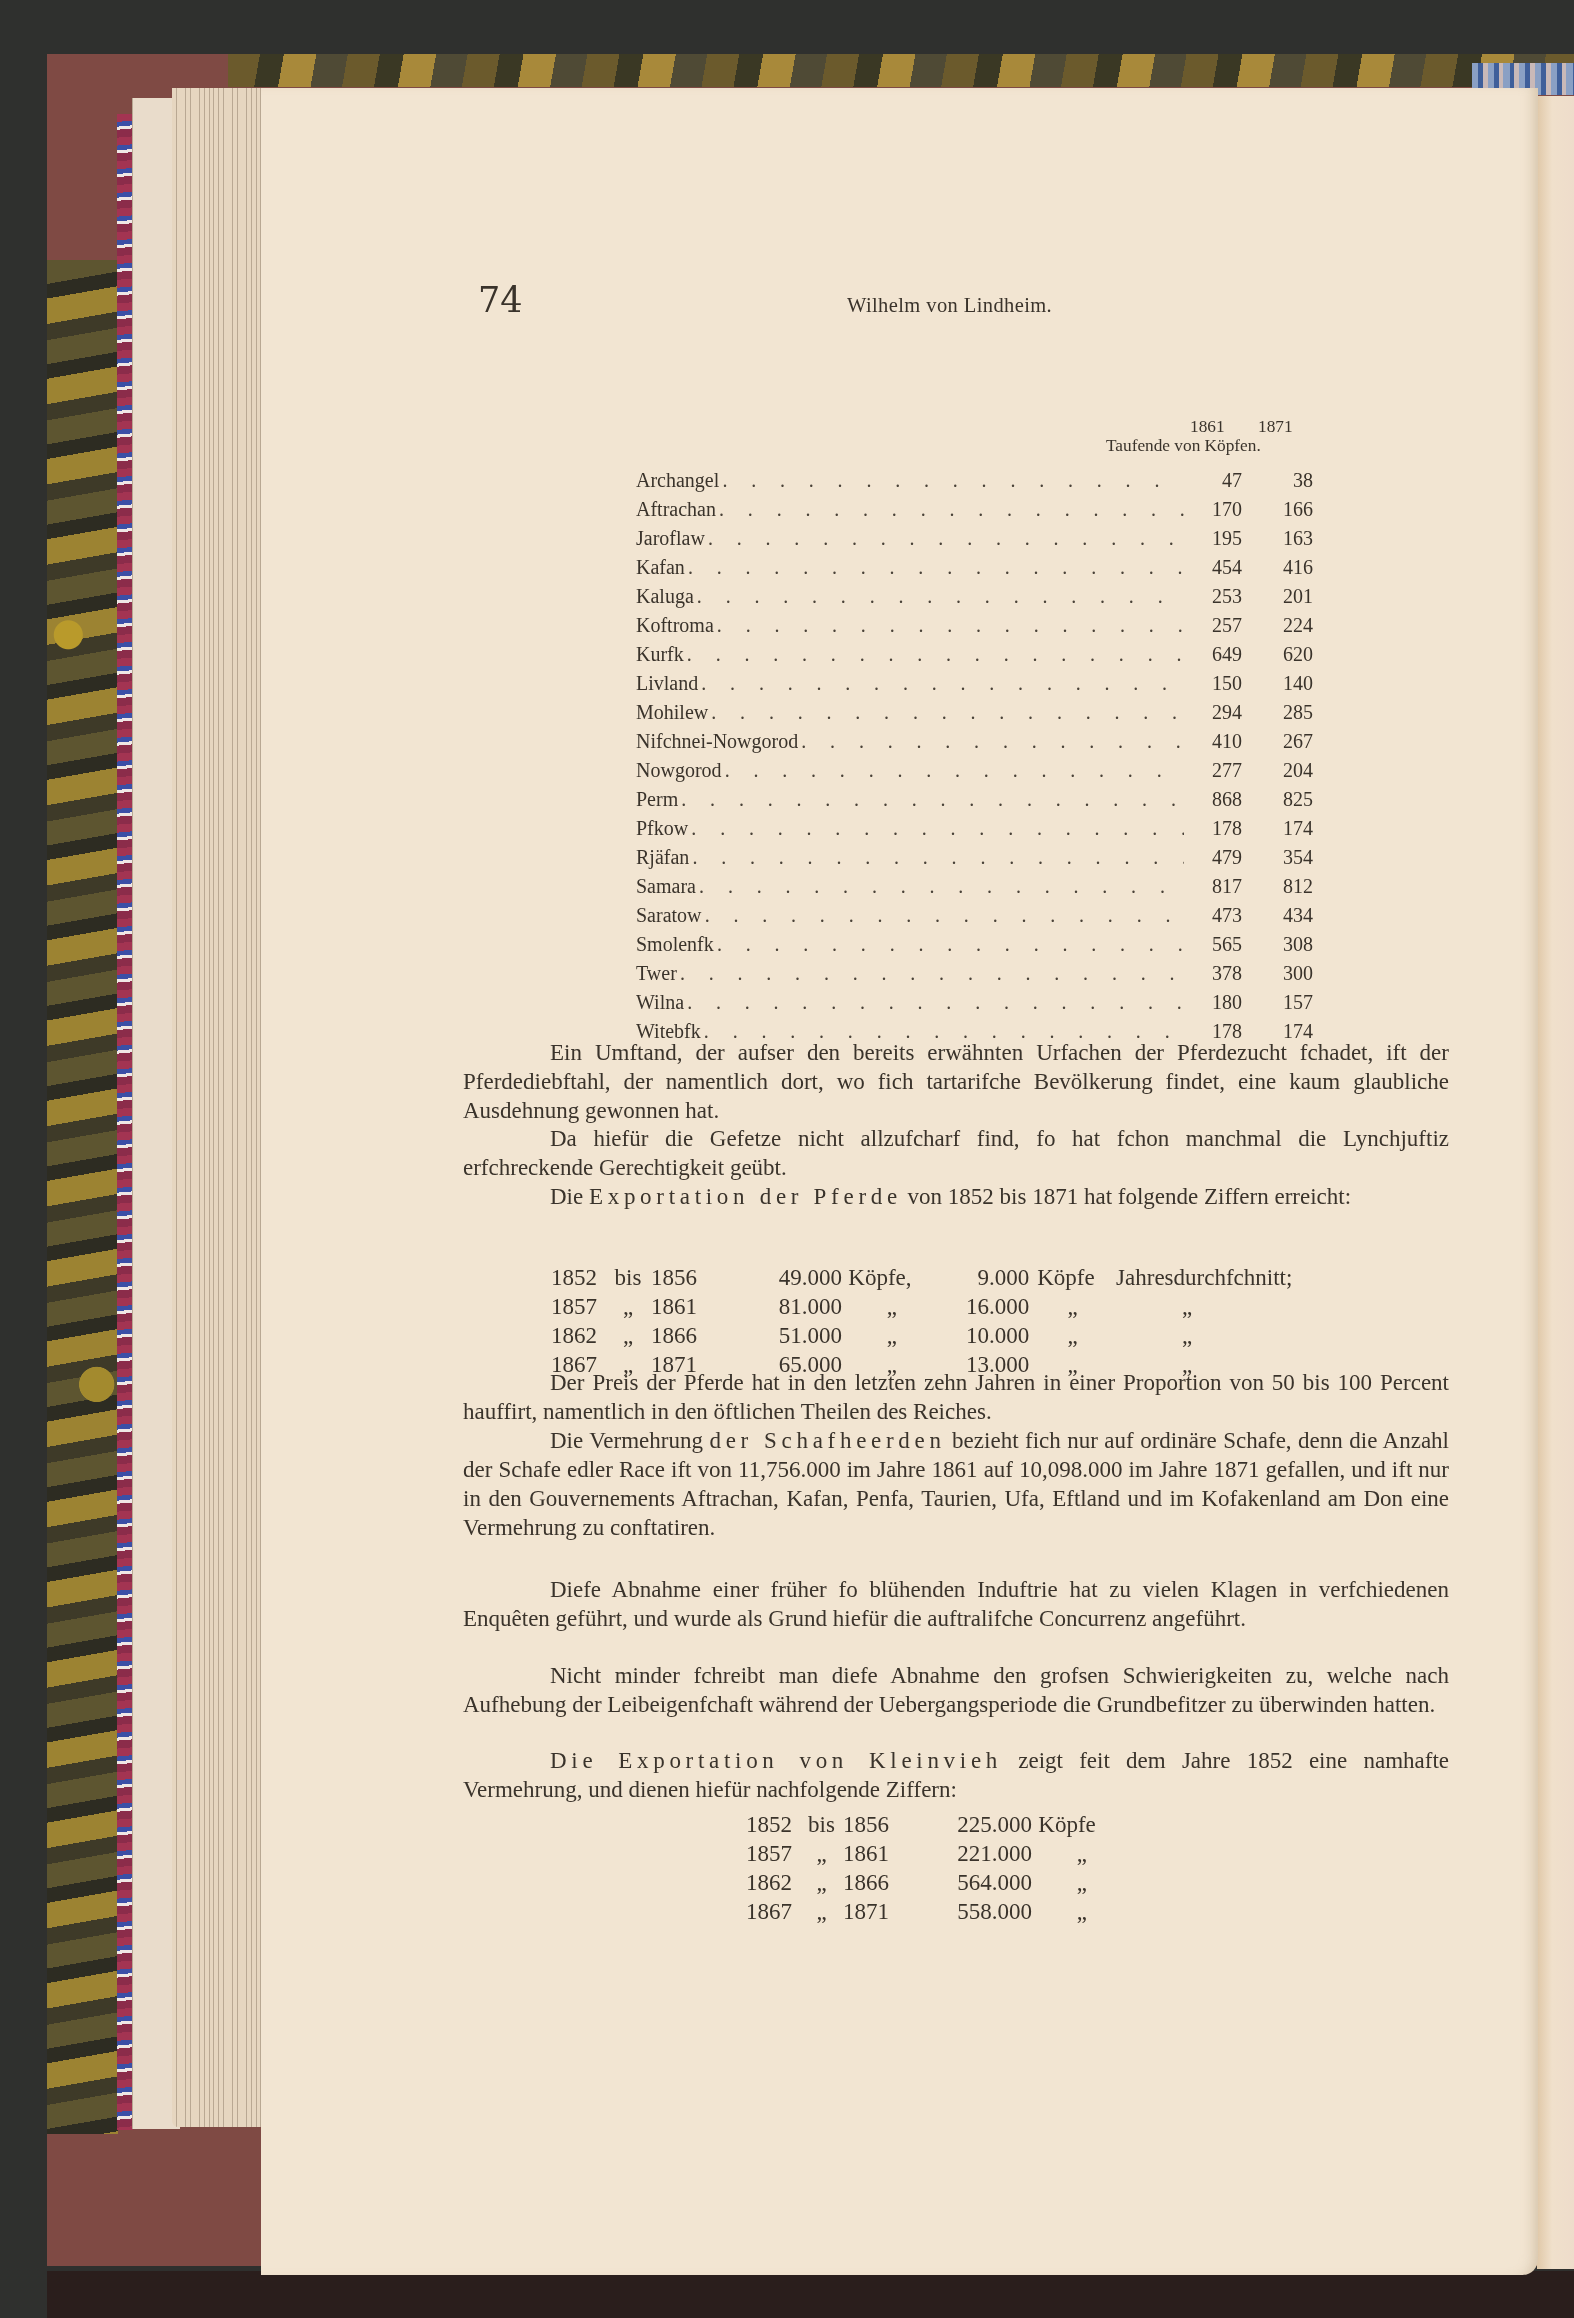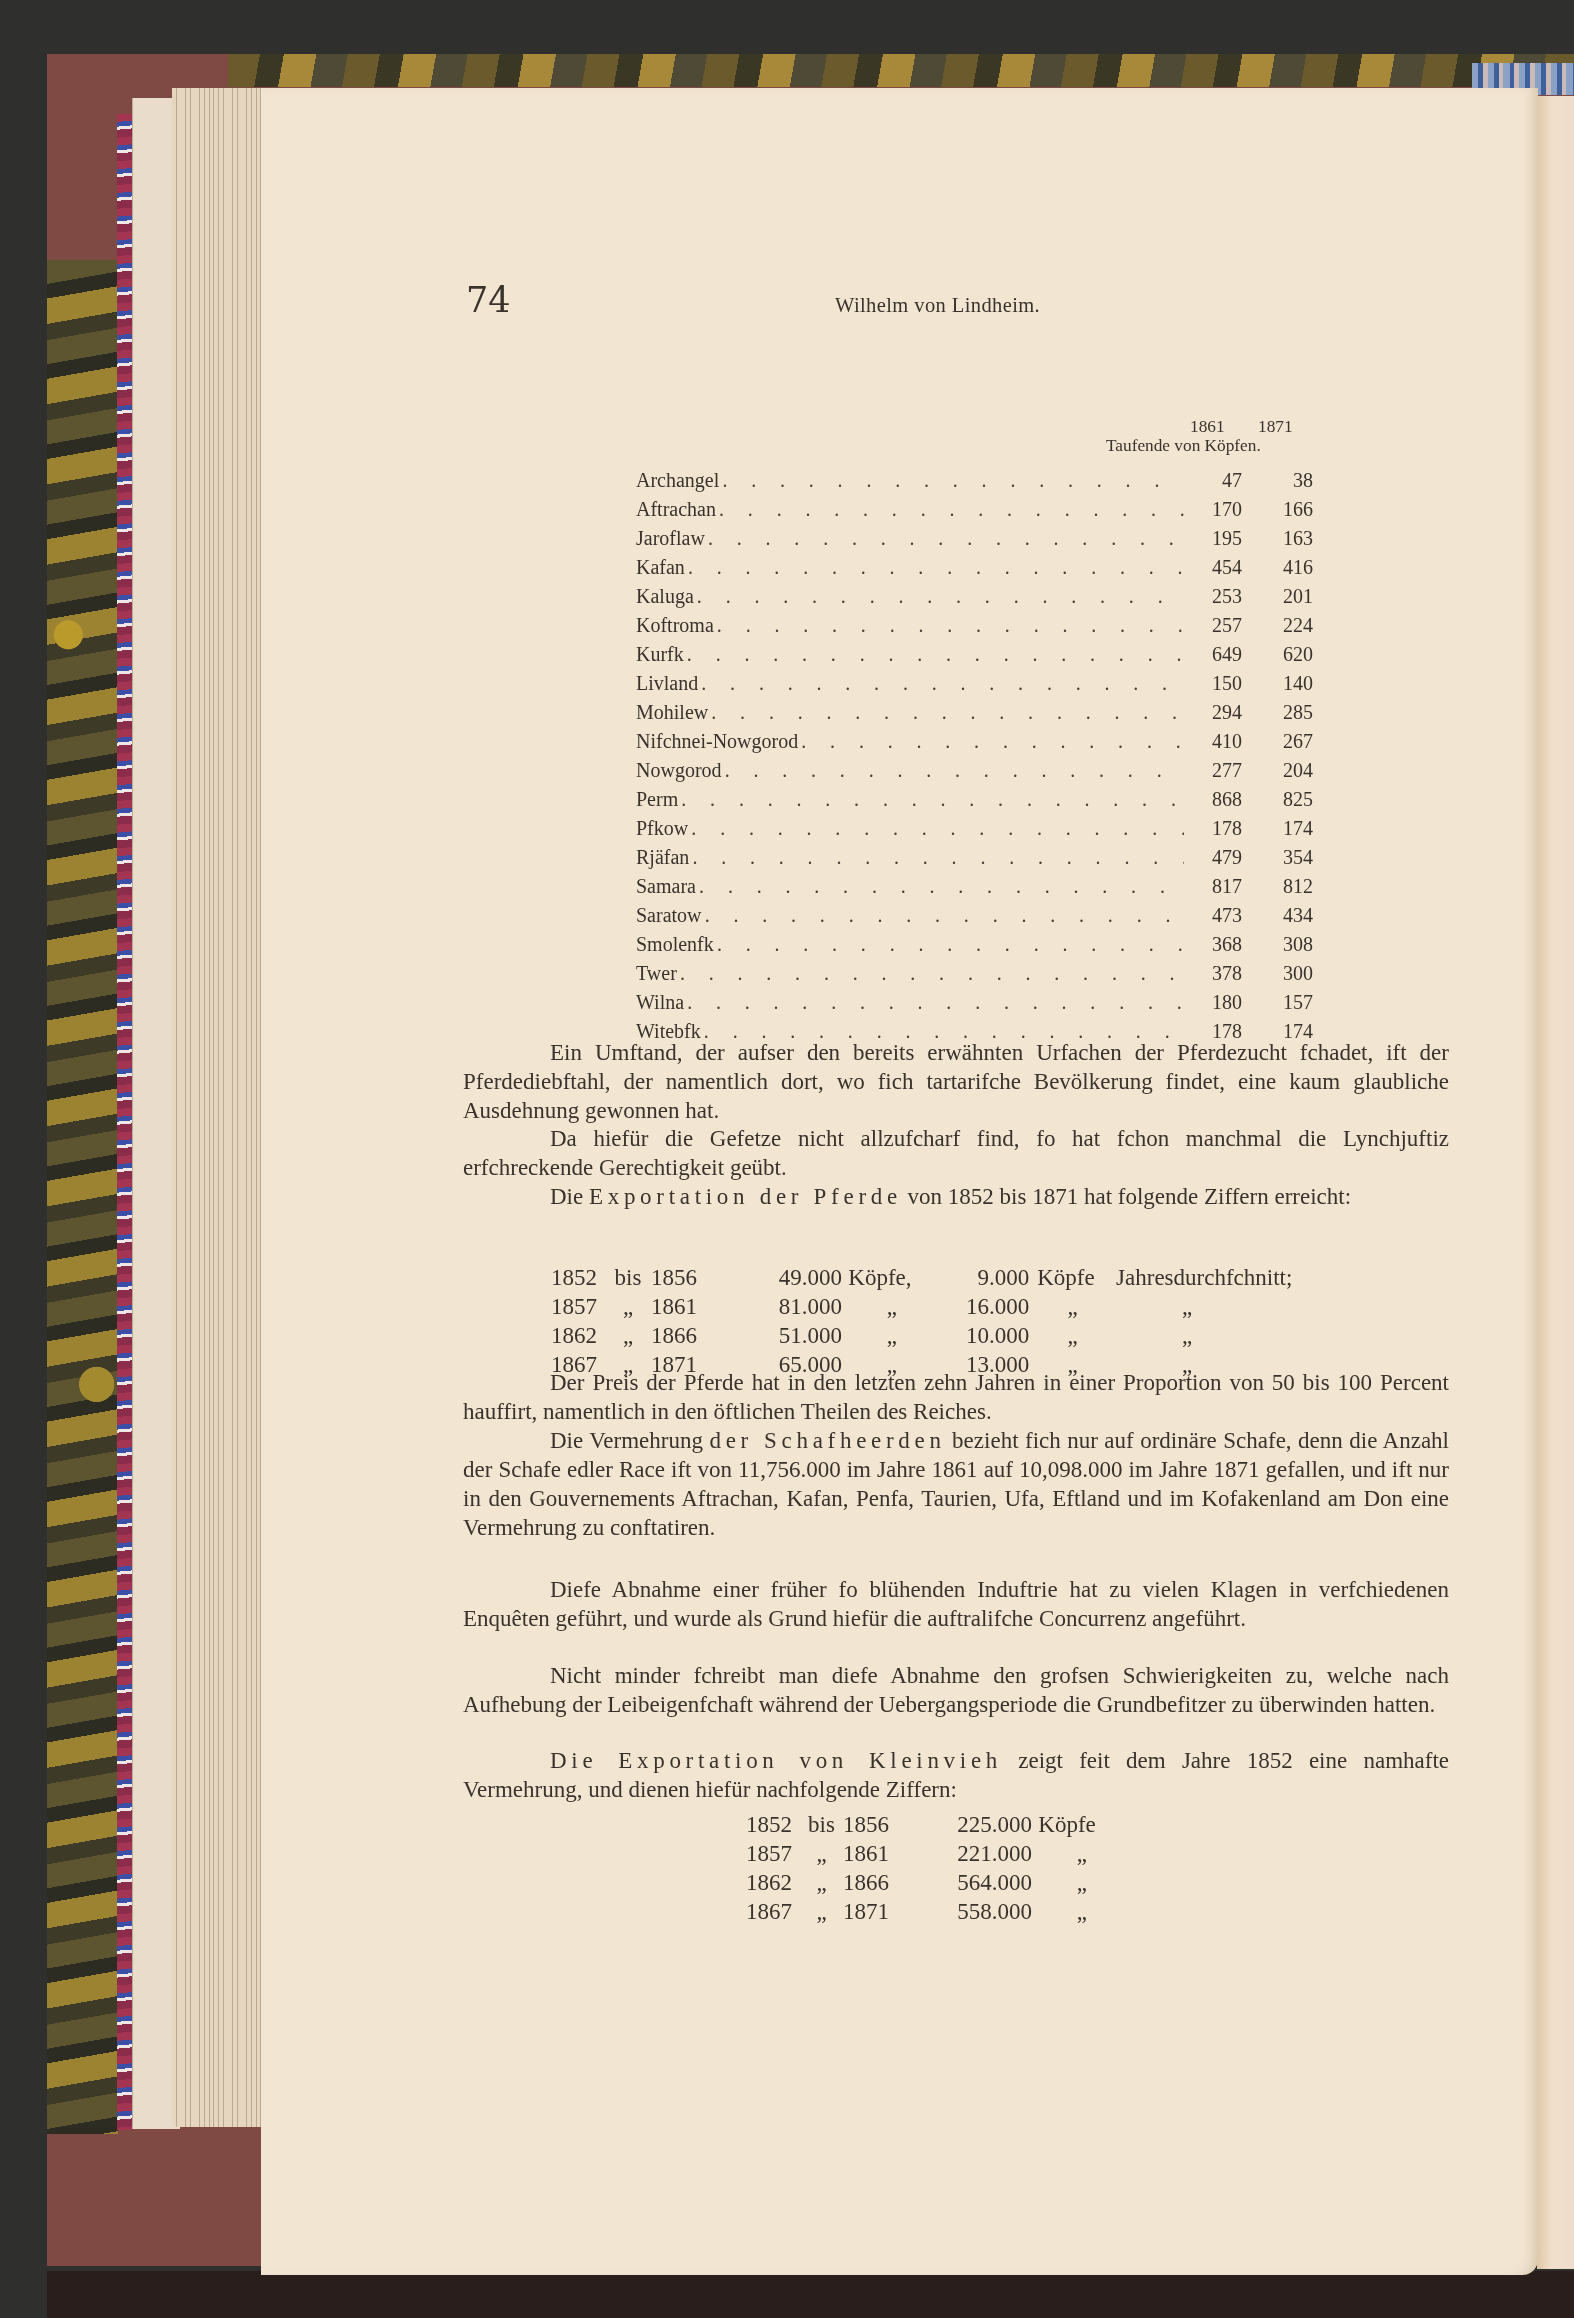--- a/index.html
+++ b/index.html
@@ -51,21 +51,21 @@
   .binding-strip-top {
     position: absolute; left: 1472px; top: 63px; width: 102px; height: 31.5px;
     background: repeating-linear-gradient(90deg, #8aa0c4 0 6.3px, #3f5f9a 6.3px 11px, #c9b9b8 11px 15.7px);
   }
   .bottom-shadow {
     position: absolute; left: 47px; top: 2271px; width: 1527px; height: 47px;
     background: #2a1e1c;
   }
 
   
-  .txt { position: absolute; color: #3a332b; }
+  .txt { position: absolute; color: #3a332b; margin-left: 12px; }
   .folio { left: 466px; top: 280px; font-size: 35px; font-family: "DejaVu Serif", serif; }
   .running-head { left: 835px; top: 294px; font-size: 20.5px; letter-spacing: 0.4px; }
 
   .para {
     position: absolute; left: 463px; width: 986px; font-size: 23px;
     line-height: 29px; text-align: justify; color: #3a332b;
   }
   .indent { text-indent: 87px; }
   .spaced { letter-spacing: 4.7px; }
 
@@ -221,21 +221,21 @@
     </div>
   <div class="gov-row">
       <span class="name">Saratow</span>
       <span class="dots">. . . . . . . . . . . . . . . . . . . . . . . . . . . . . . .</span>
       <span class="v1">473</span>
       <span class="v2">434</span>
     </div>
   <div class="gov-row">
       <span class="name">Smolenfk</span>
       <span class="dots">. . . . . . . . . . . . . . . . . . . . . . . . . . . . . . .</span>
-      <span class="v1">368</span>
+      <span class="v1">565</span>
       <span class="v2">308</span>
     </div>
   <div class="gov-row">
       <span class="name">Twer</span>
       <span class="dots">. . . . . . . . . . . . . . . . . . . . . . . . . . . . . . .</span>
       <span class="v1">378</span>
       <span class="v2">300</span>
     </div>
   <div class="gov-row">
       <span class="name">Wilna</span>

